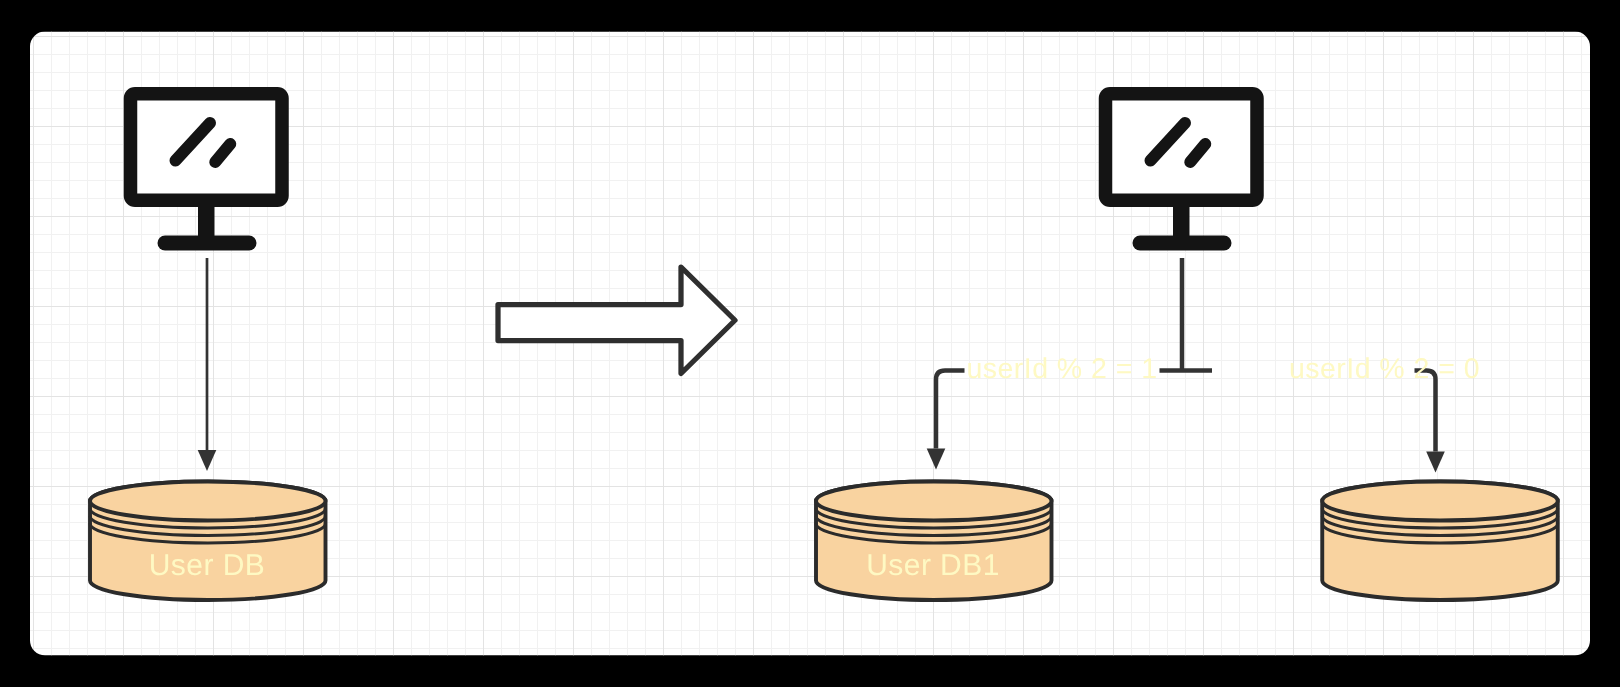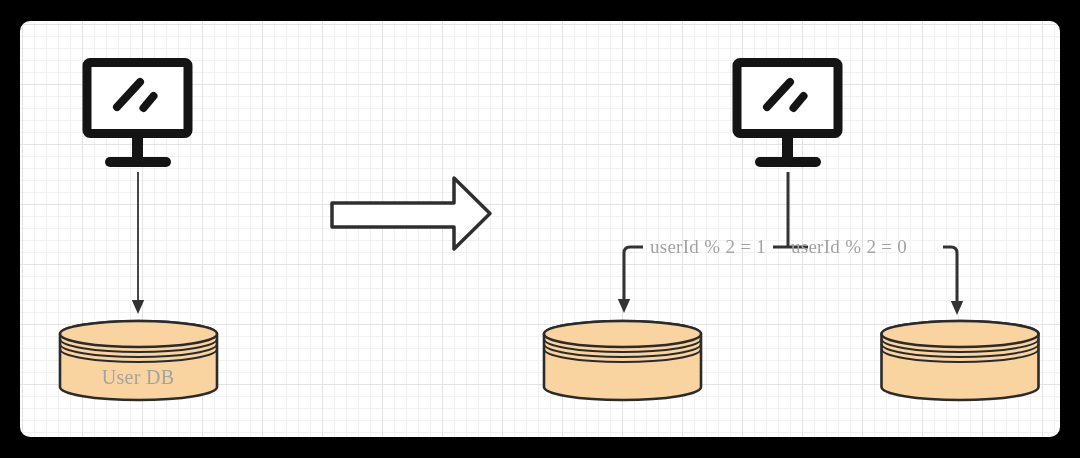--- a/index.html
+++ b/index.html
@@ -36,23 +36,22 @@
     position: absolute;
     left: 0;
     top: 0;
     width: 1080px;
     height: 458px;
   }
   .label {
     position: absolute;
     transform: translateX(-50%);
     white-space: nowrap;
-    color: #a3a3a3;
+    color: #fef9c3;
     letter-spacing: 0.3px;
-    font-family: Liberation Serif, serif;
   }
   .db-label {
     font-size: 20px;
   }
   .cond-label {
     font-size: 19px;
   }
 </style>
 </head>
 <body>
@@ -104,15 +103,16 @@
     <polygon points="624,313 617.8,299 630.2,299" fill="#333333"></polygon>
     <polygon points="957,315 950.8,301 963.2,301" fill="#333333"></polygon>
 
     <use href="#db-cyl" x="484"></use>
     <use href="#db-cyl" x="821.5"></use>
   </svg>
 
   <div class="label db-label" style="left:138px; top:366px;text-align:center;">User DB</div>
 
   <div class="label cond-label" style="left:708px; top:236px;">userId % 2 = 1</div>
-  <div class="label cond-label" style="left:849px; top:236px;">userId % 2 = 0</div>
+  <div class="label cond-label" style="left:923px; top:236px;">userId % 2 = 0</div>
 
+  <div class="label db-label" style="left:622px; top:366px;">User DB1</div>
 </div>
 
 </body></html>

